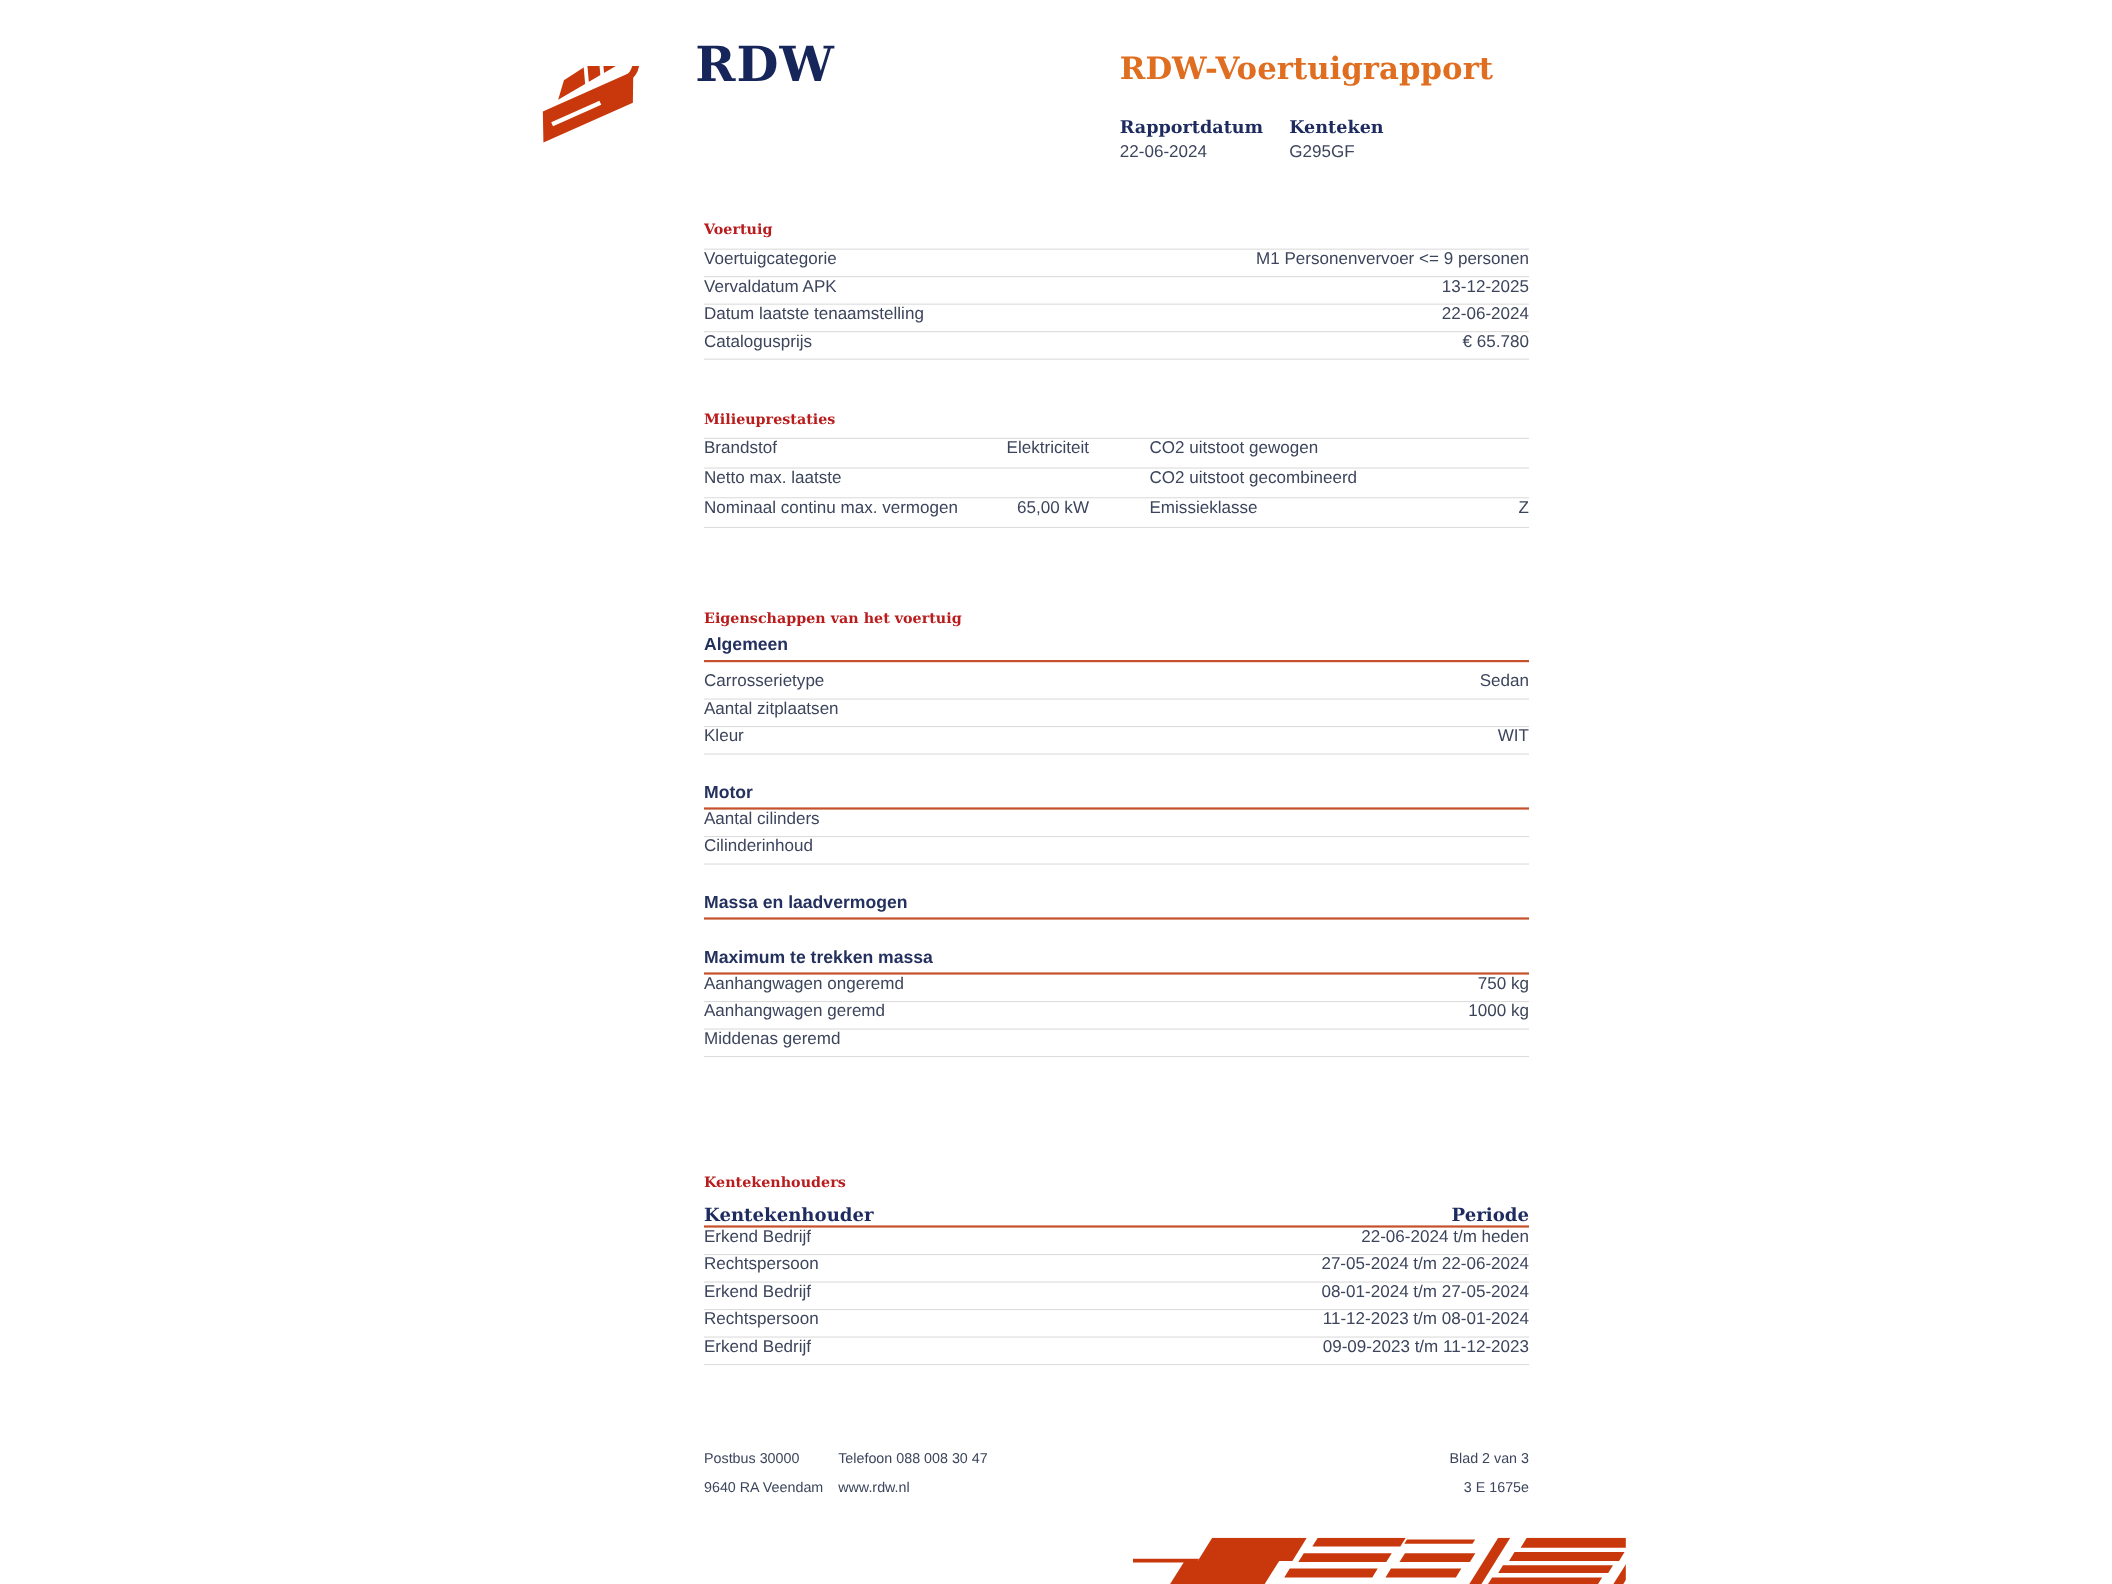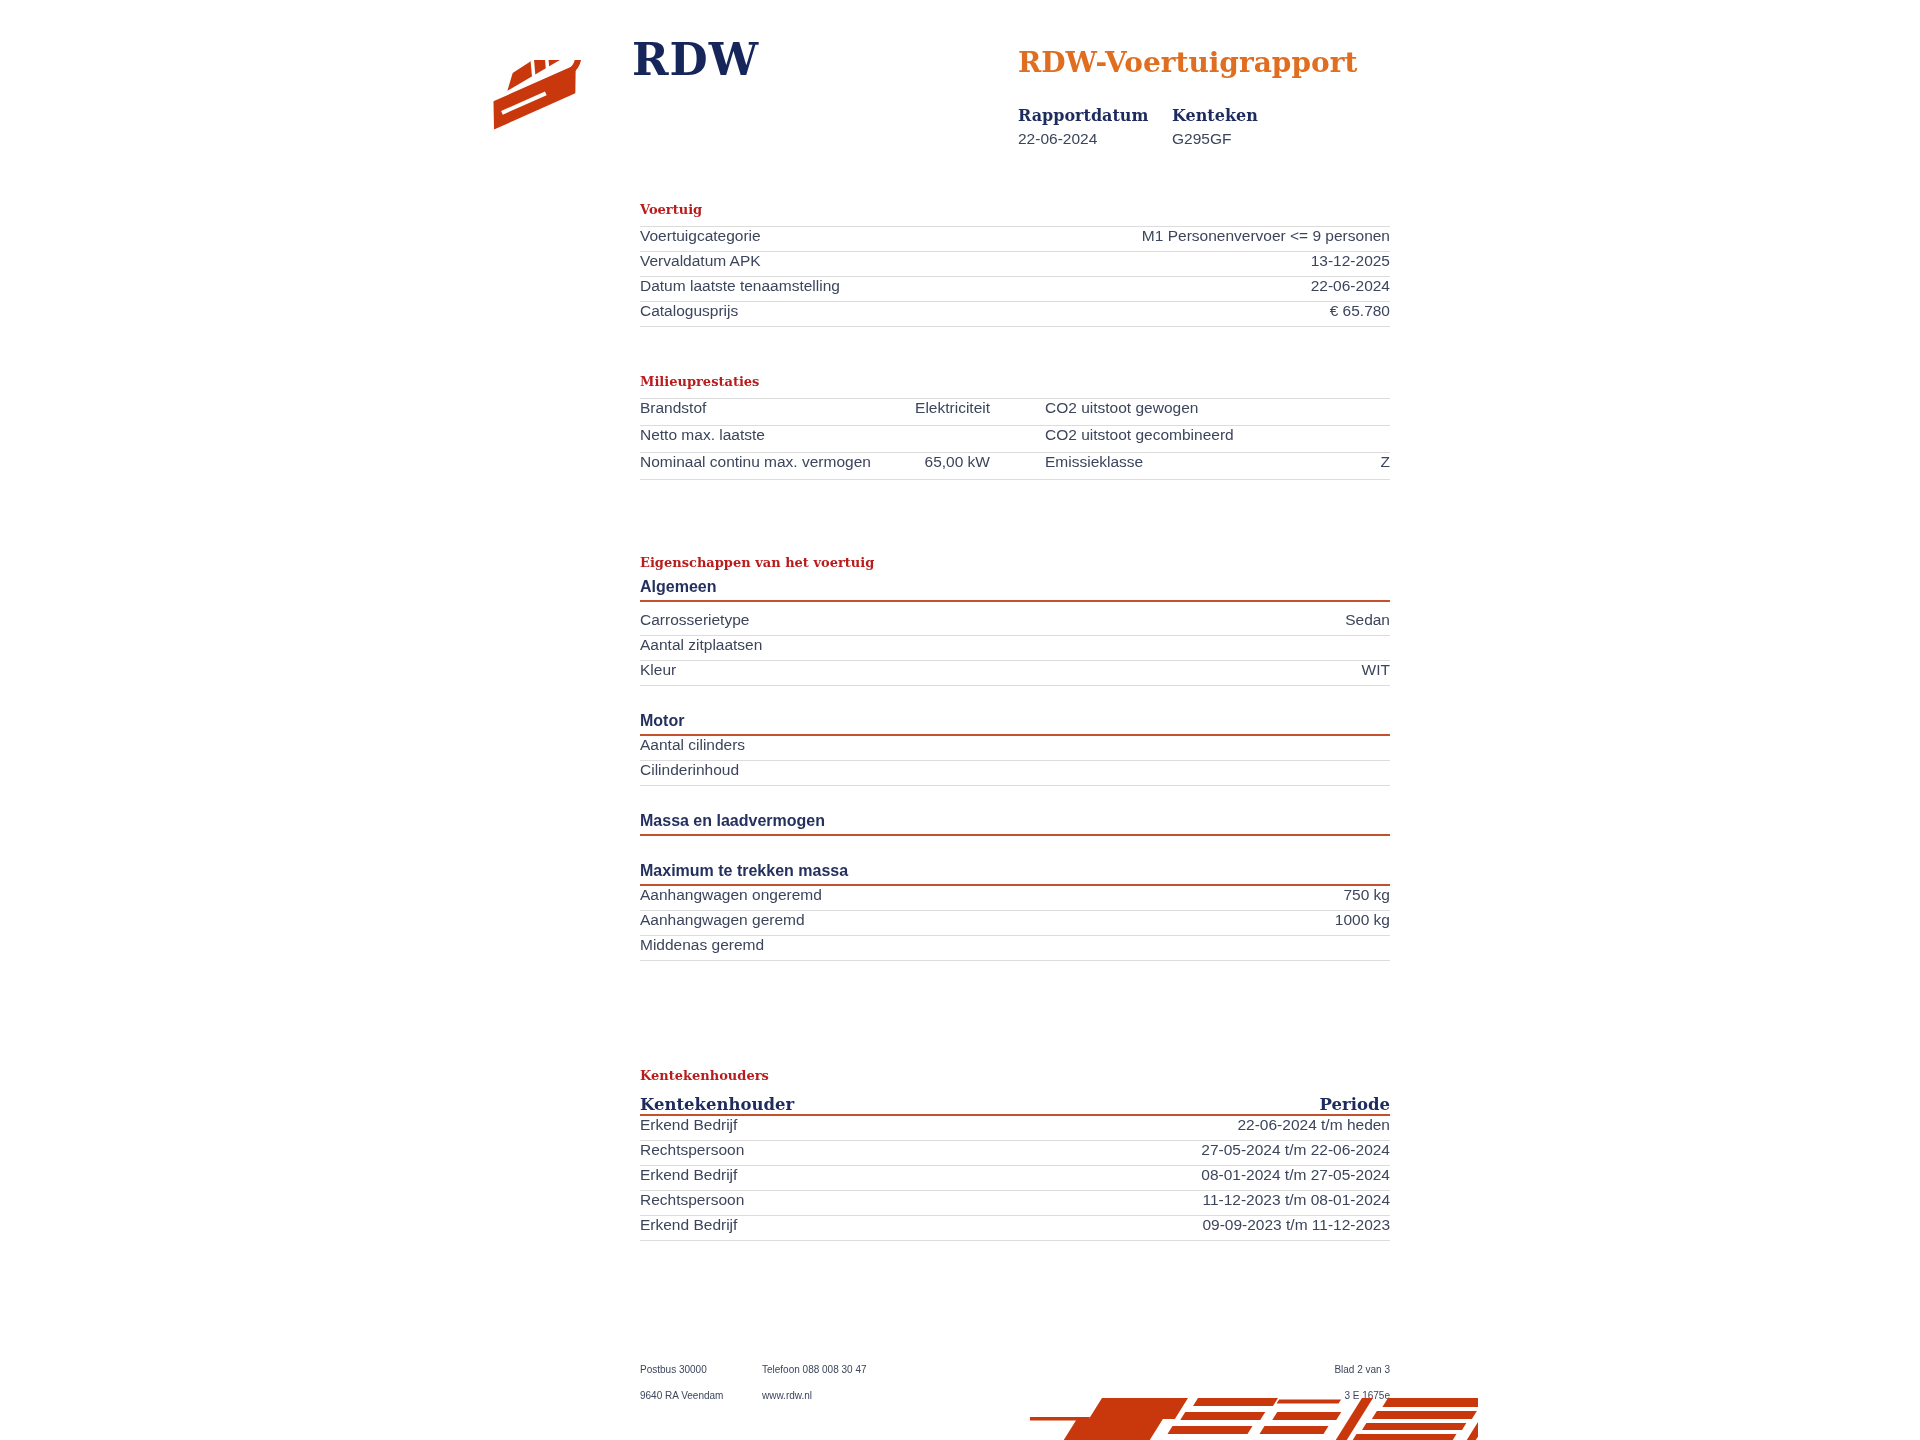--- a/index.html
+++ b/index.html
@@ -64,21 +64,21 @@
   
   .kh-head{
     display:flex;justify-content:space-between;align-items:flex-end;
     margin-top:6px;height:22px;border-bottom:2px solid #c5502c;
     font-family:"DejaVu Serif", serif;font-weight:bold;
     font-size:16.5px;color:#1d2b5e;text-align:right;
   }
   .kh-head span{line-height:18px;}
 
   
-  .footer{position:absolute;left:640px;top:1318px;width:750px;font-size:10px;color:#3c455c;margin-top:44px;}
+  .footer{position:absolute;left:640px;top:1318px;width:750px;font-size:13px;color:#3c455c;}
   .f-line{display:flex;height:16px;line-height:16px;margin-bottom:10px;}
   .f-col1{width:122px;}
   .f-right{position:absolute;right:0;top:0;text-align:right;}
   .f-right div{height:16px;line-height:16px;margin-bottom:10px;}
 
   .footer-graphic{position:absolute;left:1030px;top:1398px;width:448px;height:42px;}
 </style>
 </head>
 <body>
 

